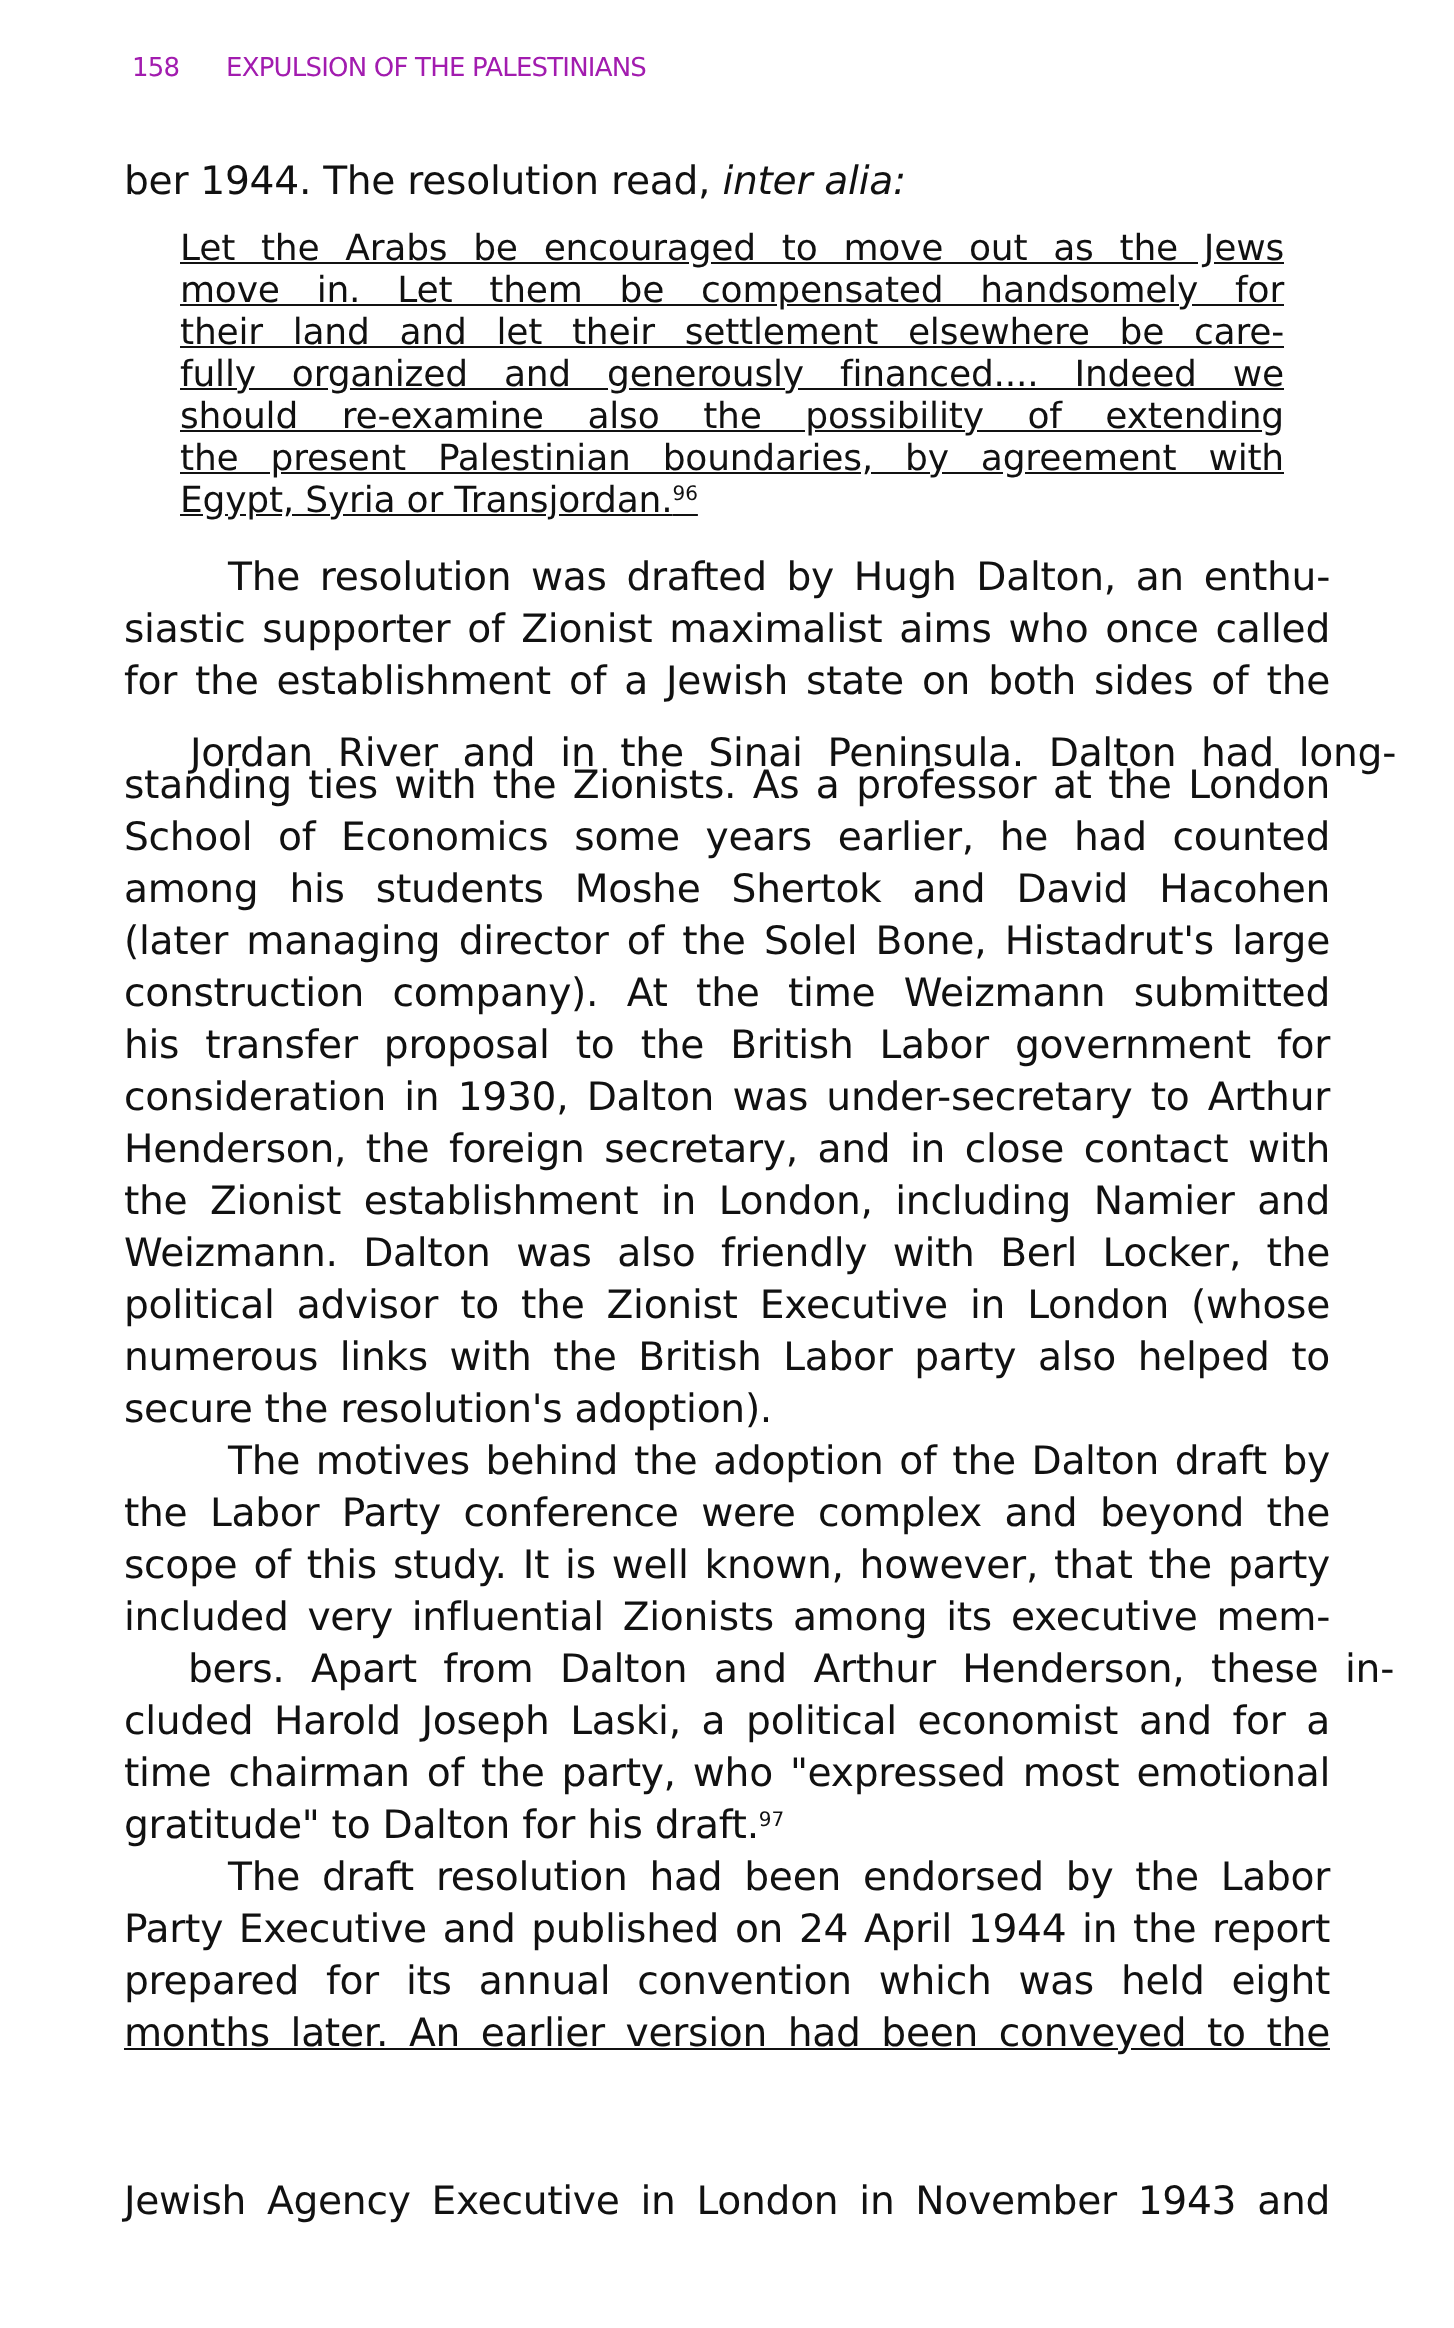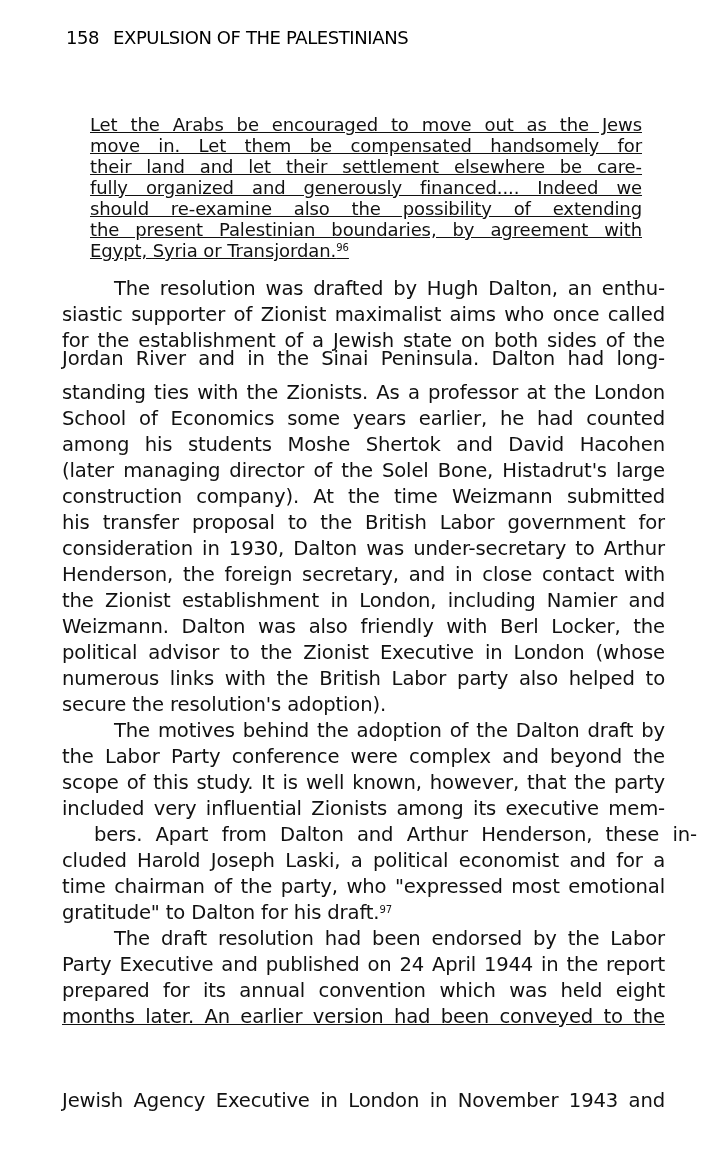--- a/index.html
+++ b/index.html
@@ -19,23 +19,23 @@
       position: absolute;
       left: 0;
       top: 0;
       width: 727px;
       height: 1164px;
     }
     .running-head {
       position: absolute;
       left: 66px;
       top: 27px;
-      font-size: 18px;
+      font-size: 13px;
       letter-spacing: -0.4px;
-      color: #000000;
+      color: #a21caf;
       white-space: nowrap;
     }
     .running-head .pgnum {
       display: inline-block;
       width: 47px;
     }
     .line {
       position: absolute;
       left: 62px;
       width: 603px;
@@ -78,38 +78,41 @@
   </style>
 </head>
 <body>
 
 <div class="page">
 
   <div class="running-head">
     <span class="pgnum">158</span><span>EXPULSION OF THE PALESTINIANS</span>
   </div>
 
+  <div class="line last" style="top:78px;">
+    <span>ber 1944.  The resolution read, </span><em>inter alia:</em>
+  </div>
 
   <div>
     <div class="quote" style="top:115px;">Let the Arabs be encouraged to move out as the Jews</div>
     <div class="quote" style="top:136px;">move in.  Let them be compensated handsomely for</div>
     <div class="quote" style="top:157px;">their land and let their settlement elsewhere be care-</div>
     <div class="quote" style="top:178px;">fully organized and generously financed.... Indeed we</div>
     <div class="quote" style="top:199px;">should re-examine also the possibility of extending</div>
     <div class="quote" style="top:220px;">the present Palestinian boundaries, by agreement with</div>
     <div class="quote last" style="top:241px;">
       <span>Egypt, Syria or Transjordan.</span><sup>96</sup>
     </div>
   </div>
 
   <div>
     <div class="line indent" style="top:276px;">The resolution was drafted by Hugh Dalton, an enthu-</div>
     <div class="line" style="top:302px;">siastic supporter of Zionist maximalist aims who once called</div>
     <div class="line" style="top:328px;">for the establishment of a Jewish state on both sides of the</div>
-    <div class="line" style="top:346px;">Jordan River and in the Sinai Peninsula. Dalton had long-</div>
+    <div class="line" style="top:364px;margin-left:33px;">Jordan River and in the Sinai Peninsula. Dalton had long-</div>
     <div class="line" style="top:380px;">standing ties with the Zionists. As a professor at the London</div>
     <div class="line" style="top:406px;">School of Economics some years earlier, he had counted</div>
     <div class="line" style="top:432px;">among his students Moshe Shertok and David Hacohen</div>
     <div class="line" style="top:458px;">(later managing director of the Solel Bone, Histadrut's large</div>
     <div class="line" style="top:484px;">construction company). At the time Weizmann submitted</div>
     <div class="line" style="top:510px;">his transfer proposal to the British Labor government for</div>
     <div class="line" style="top:536px;">consideration in 1930, Dalton was under-secretary to Arthur</div>
     <div class="line" style="top:562px;">Henderson, the foreign secretary, and in close contact with</div>
     <div class="line" style="top:588px;">the Zionist establishment in London, including Namier and</div>
     <div class="line" style="top:614px;">Weizmann. Dalton was also friendly with Berl Locker, the</div>

